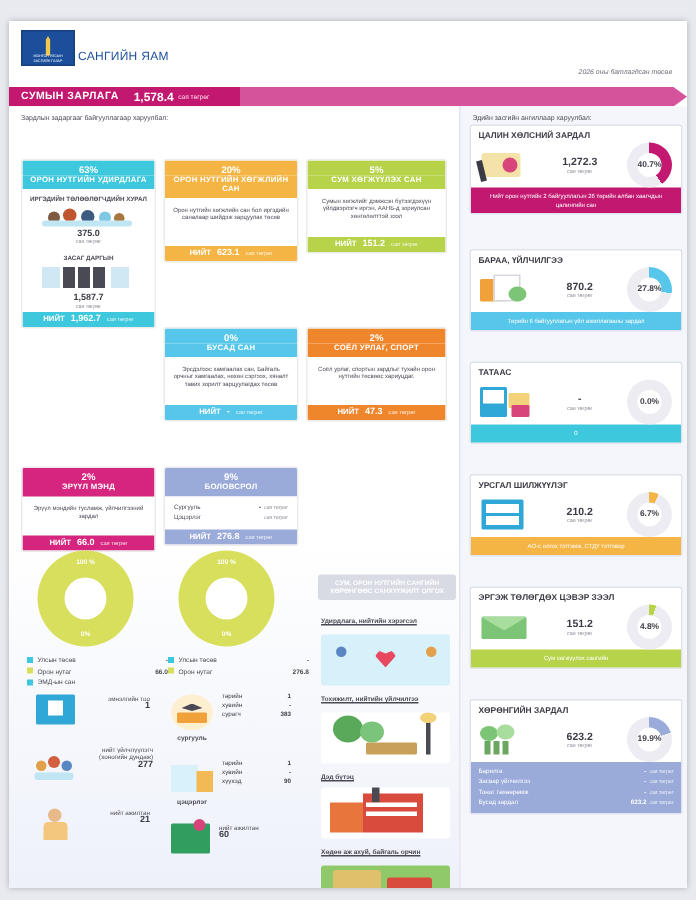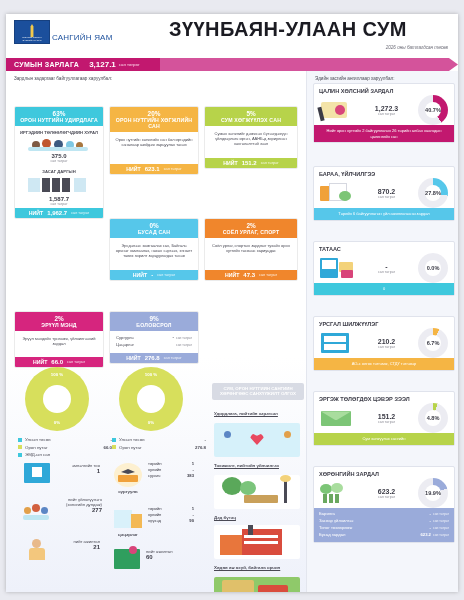--- a/index.html
+++ b/index.html
@@ -127,27 +127,26 @@
 <body>
 
 <div class="page">
 
   <div class="hdr">
     <div class="logo">
       <div class="emb"></div>
       <div class="ln">МОНГОЛ УЛСЫН ЗАСГИЙН ГАЗАР</div>
     </div>
     <div class="minlbl">САНГИЙН ЯАМ</div>
-    <div class="maintitle">ЗҮҮНБАЯН-УЛААН СУМ</div>
     <div class="subtitle">2026 оны батлагдсан төсөв</div>
   </div>
 
   <div class="band">
     <span class="t1">СУМЫН ЗАРЛАГА</span>
-    <span class="t2">3,127.1</span>
+    <span class="t2">1,578.4</span>
     <span class="t3">сая төгрөг</span>
   </div>
 
   <div class="body">
 
     <div class="leftcol">
       <div class="colhead">Зардлын задаргааг байгууллагаар харуулбал:</div>
 
       <div class="card c-teal card-outline" style="left:8px;top:35px;width:88px;">
         <div class="pct">63%</div>

